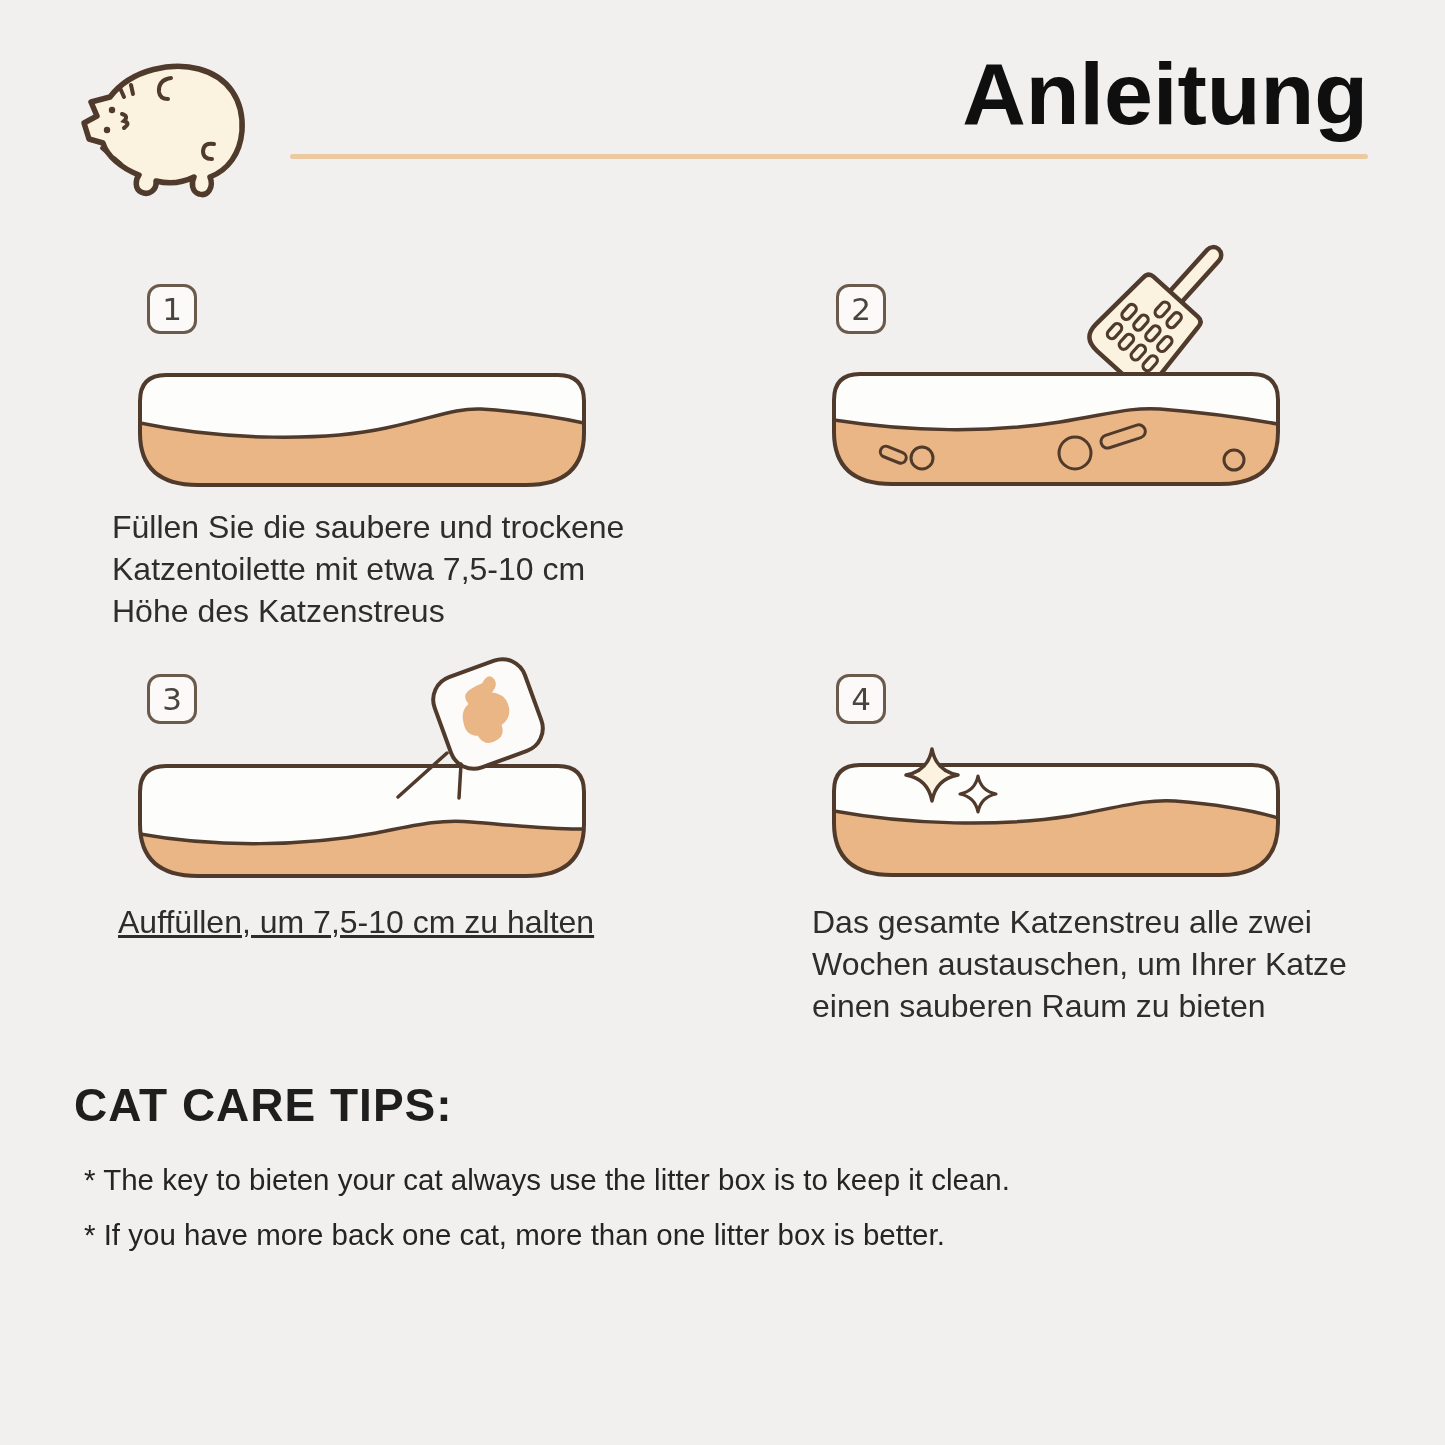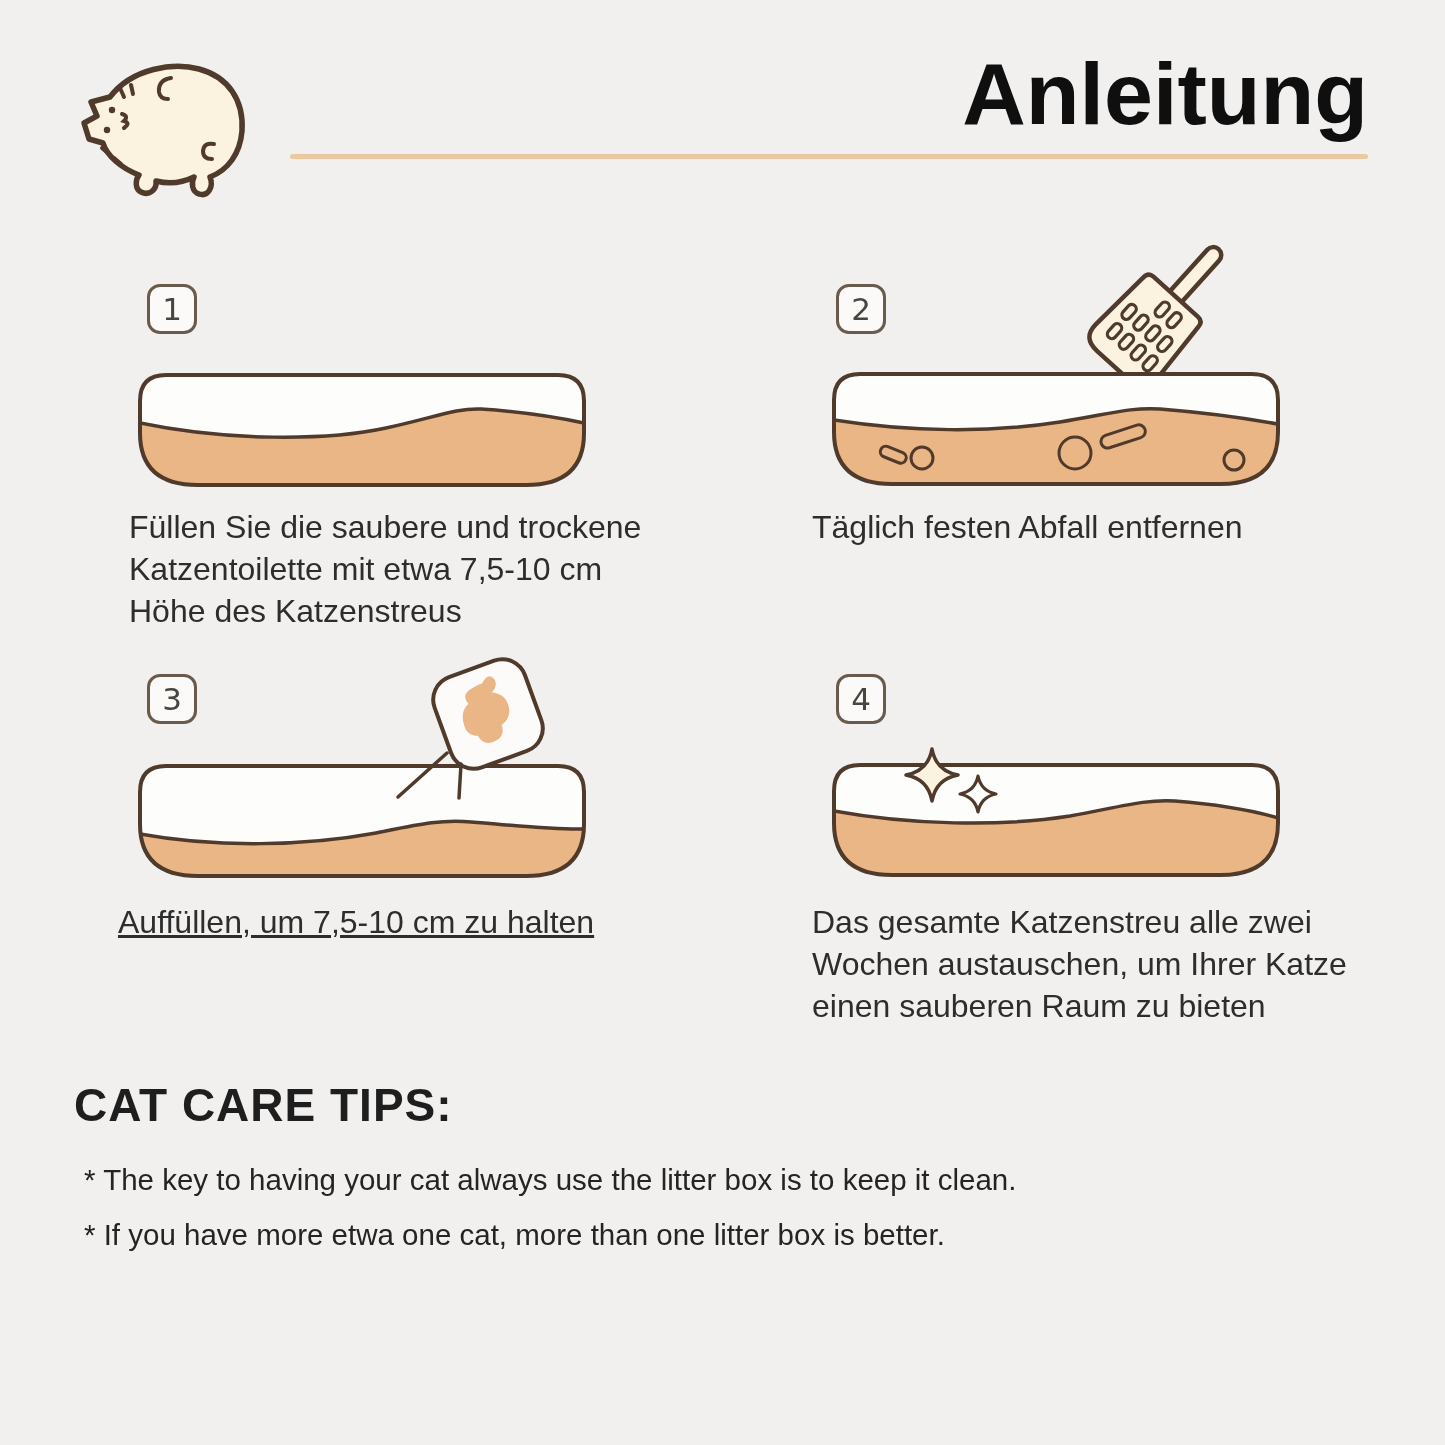--- a/index.html
+++ b/index.html
@@ -93,21 +93,21 @@
           <path d="M30,4 L422,4 Q448,4 448,30 L448,62 Q448,114 390,114 L62,114 Q4,114 4,62 L4,30 Q4,4 30,4 Z"></path>
         </clipPath>
       </defs>
     <path class="s-boxbody" stroke-width="0" d="M30,4 L422,4 Q448,4 448,30 L448,62 Q448,114 390,114 L62,114 Q4,114 4,62 L4,30 Q4,4 30,4 Z"></path>
     <g clip-path="url(#clip1)">
       <path class="s-litter" d="M4,52 C90,70 190,70 250,57 C300,46 320,37 345,38 C390,41 425,47 448,52 L448,118 L4,118 Z"></path>
       <path class="s-litterline" stroke-width="3.5" d="M4,52 C90,70 190,70 250,57 C300,46 320,37 345,38 C390,41 425,47 448,52"></path>
     </g>
     <path class="s-outline" stroke-width="4" d="M30,4 L422,4 Q448,4 448,30 L448,62 Q448,114 390,114 L62,114 Q4,114 4,62 L4,30 Q4,4 30,4 Z"></path>
   </svg>
-  <div class="abs step-caption" style="left:129px;top:506px;width:640px;">Füllen Sie die saubere und trockene
+  <div class="abs step-caption" style="left:112px;top:506px;width:640px;">Füllen Sie die saubere und trockene
 Katzentoilette mit etwa 7,5-10 cm
 Höhe des Katzenstreus</div>
 
   <div class="abs badge" style="left:836px;top:284px;">
     <span>2</span>
   </div>
 
   <svg class="abs" style="left:1063px;top:232px;" width="185" height="165" viewBox="0 0 185 165">
     <g transform="rotate(42 90 90)">
       <rect class="s-cream" stroke-width="4.5" x="82" y="-8" width="16" height="82" rx="8"></rect>
@@ -139,21 +139,20 @@
       <g class="s-clump" stroke-width="3">
         <rect x="50" y="79" width="27" height="11" rx="5.5" transform="rotate(22 63 84)"></rect>
         <circle cx="92" cy="88" r="11"></circle>
         <circle cx="245" cy="83" r="16"></circle>
         <rect x="270" y="60" width="46" height="13" rx="6.5" transform="rotate(-18 293 66)"></rect>
         <circle cx="404" cy="90" r="10"></circle>
       </g>
     </g>
     <path class="s-outline" stroke-width="4" d="M30,4 L422,4 Q448,4 448,30 L448,62 Q448,114 390,114 L62,114 Q4,114 4,62 L4,30 Q4,4 30,4 Z"></path>
   </svg>
-  <div class="abs step-caption" style="left:812px;top:506px;width:620px;">Täglich festen Abfall entfernen</div>
 
   <div class="abs badge" style="left:147px;top:674px;">
     <span>3</span>
   </div>
   <svg class="abs" style="left:136px;top:762px;" width="452" height="118" viewBox="0 0 452 118">
     <defs>
         <clipPath id="clip3">
           <path d="M30,4 L422,4 Q448,4 448,30 L448,62 Q448,114 390,114 L62,114 Q4,114 4,62 L4,30 Q4,4 30,4 Z"></path>
         </clipPath>
       </defs>
@@ -198,17 +197,17 @@
   <svg class="abs" style="left:885px;top:728px;" width="130" height="100" viewBox="0 0 130 100">
     <path class="s-spark-big" stroke-width="3.5" stroke-linejoin="round" d="M47,21 Q51,43 73,47 Q51,51 47,73 Q43,51 21,47 Q43,43 47,21 Z"></path>
     <path class="s-spark-small" stroke-width="3.2" stroke-linejoin="round" fill="#fdfdfc" d="M93,48 Q96,63 111,66 Q96,69 93,84 Q90,69 75,66 Q90,63 93,48 Z"></path>
   </svg>
   <div class="abs step-caption" style="left:812px;top:901px;width:640px;">Das gesamte Katzenstreu alle zwei
 Wochen austauschen, um Ihrer Katze
 einen sauberen Raum zu bieten</div>
 
   <div class="abs tips-heading">CAT CARE TIPS:</div>
   <div class="abs tips-list">
-    <div class="tip-item">* The key to having your cat always use the litter box is to keep it clean.</div>
-    <div class="tip-item">* If you have more etwa one cat, more than one litter box is better.</div>
+    <div class="tip-item">* The key to bieten your cat always use the litter box is to keep it clean.</div>
+    <div class="tip-item">* If you have more back one cat, more than one litter box is better.</div>
   </div>
 
 </div>
 
 </body></html>

